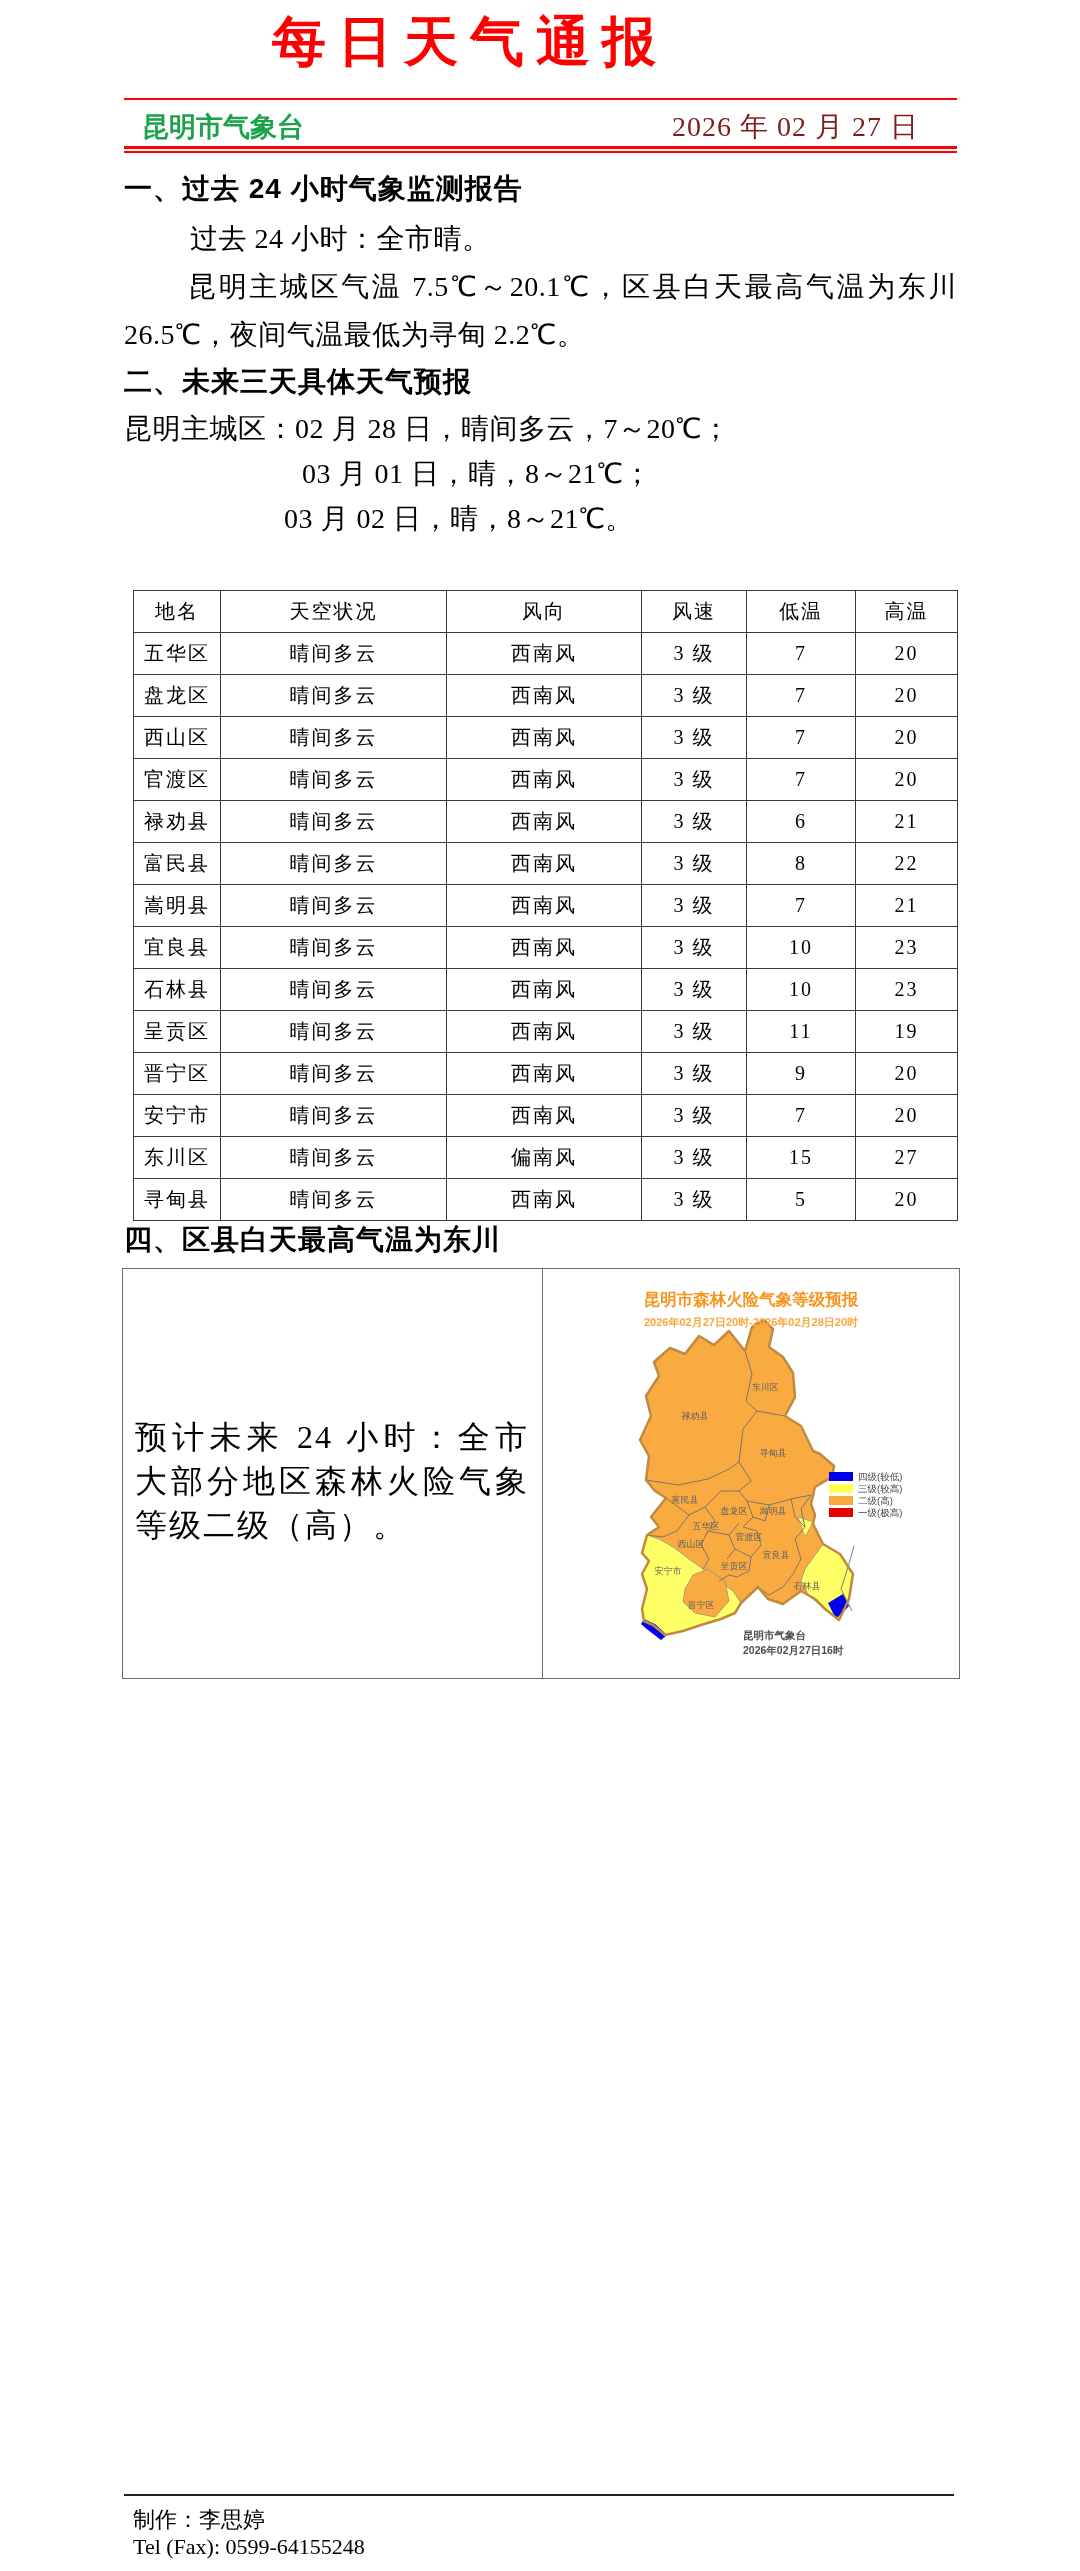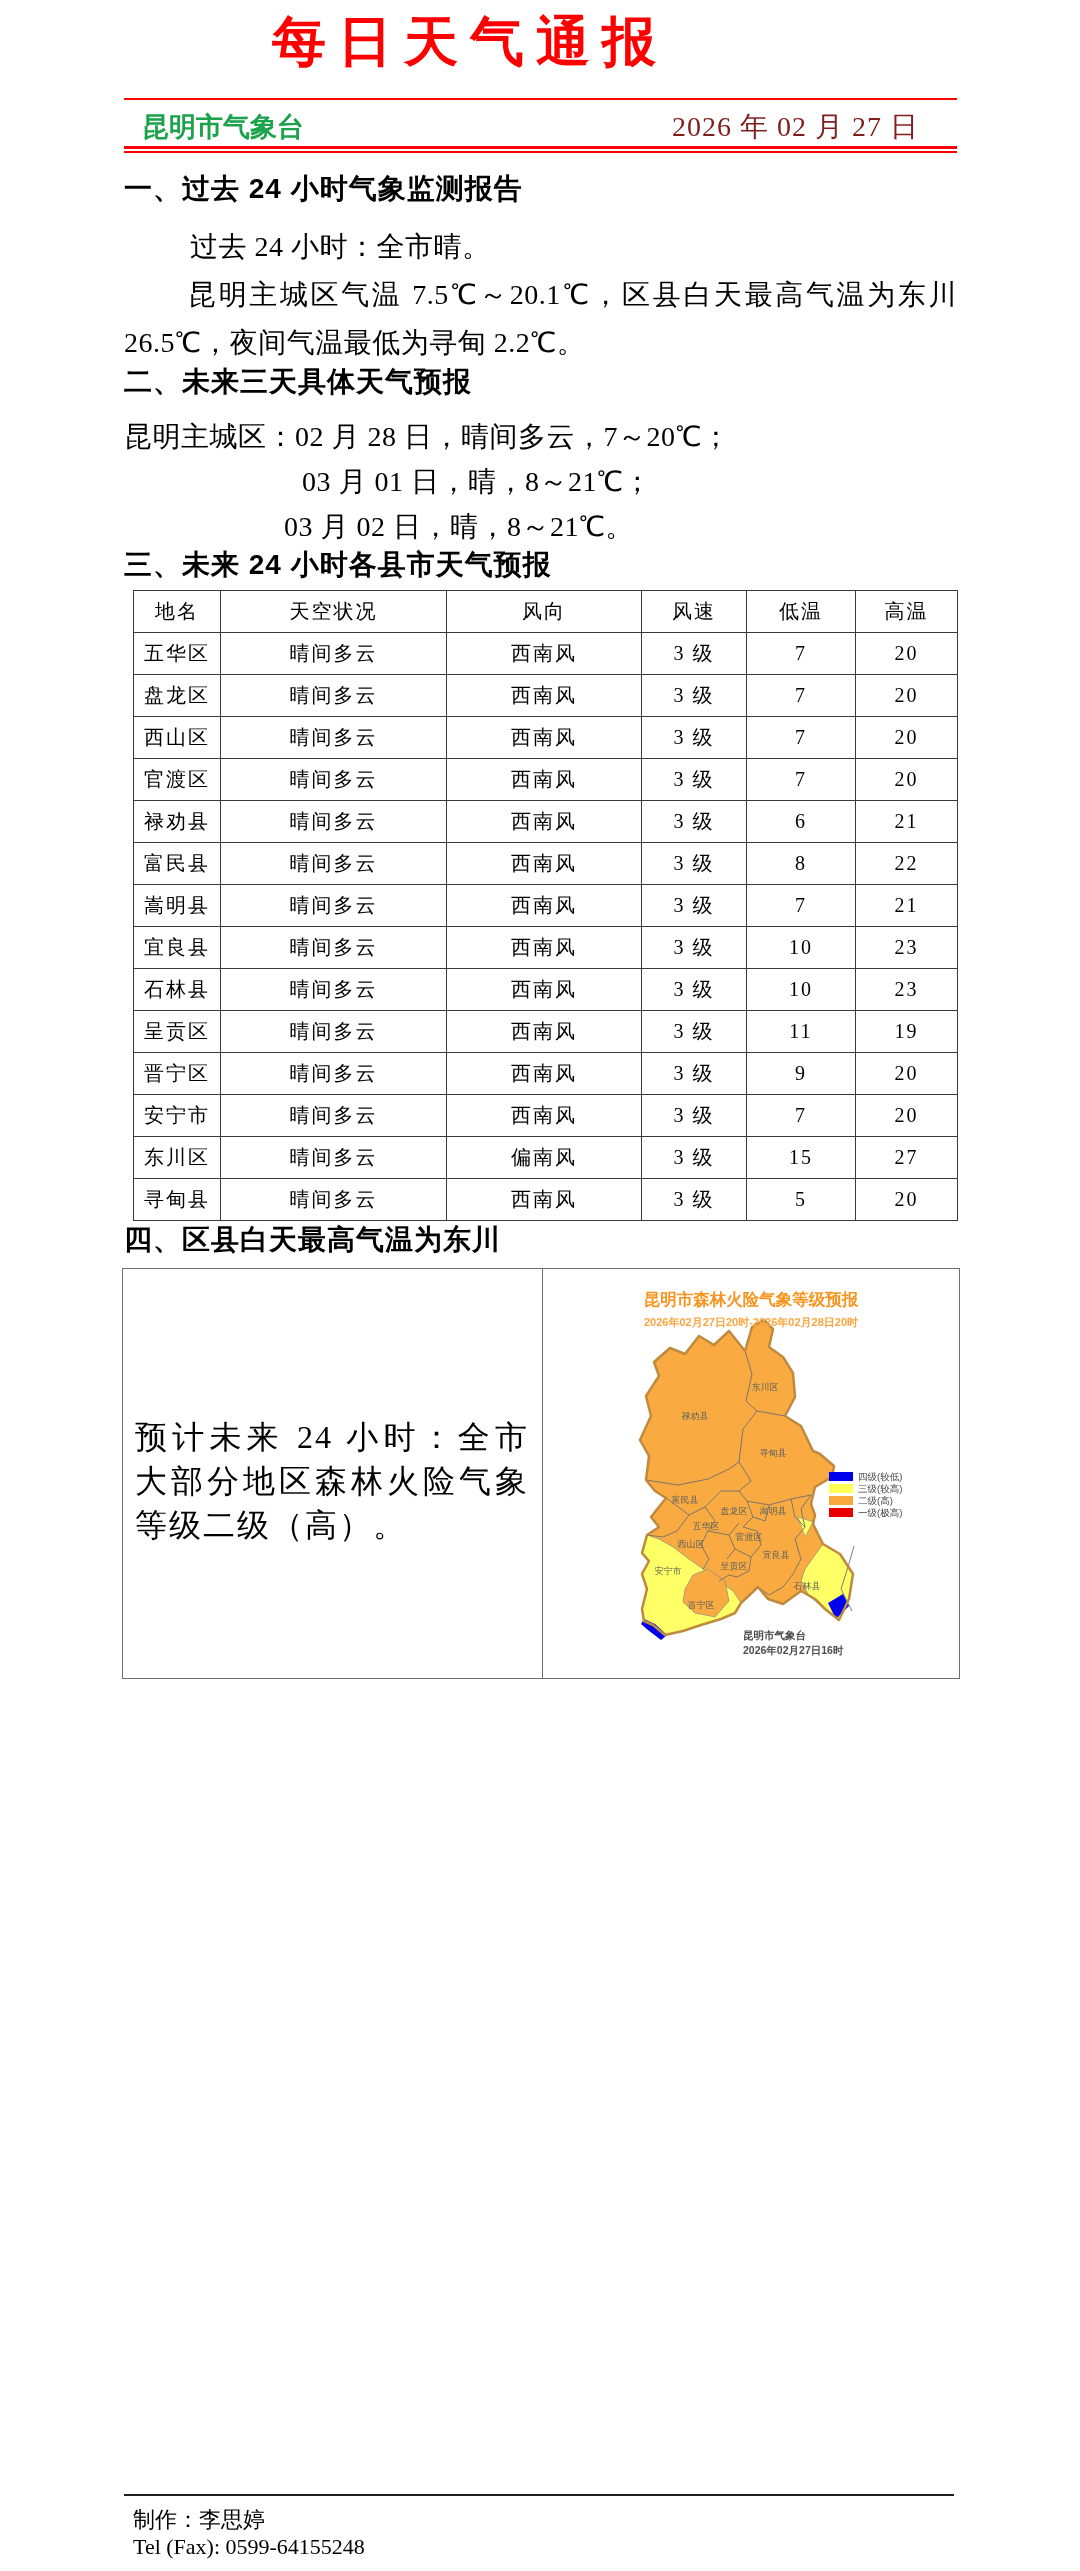--- a/index.html
+++ b/index.html
@@ -18,21 +18,21 @@
     align-items:baseline;padding:0;}
   .agency{margin-left:18px;font-family:"Liberation Sans",sans-serif;font-weight:bold;
     font-size:27px;color:#1ca24b;}
   .issue-date{margin-right:38px;font-size:28px;color:#7f1d1d;letter-spacing:1px;}
   .rule-double-red{top:146px;left:124px;width:833px;height:2px;
     border-top:3px solid #fe0000;border-bottom:2px solid #fe0000;}
 
   
   .h-sec{left:124px;font-family:"Liberation Sans",sans-serif;font-weight:bold;
     font-size:28px;letter-spacing:1px;white-space:nowrap;}
-  .body-line{font-size:28px;line-height:34px;white-space:nowrap;letter-spacing:.5px;margin-top:8px;}
+  .body-line{font-size:28px;line-height:34px;white-space:nowrap;letter-spacing:.5px;}
   .just{white-space:normal;text-align:justify;text-align-last:justify;}
 
   
   .wx-table{position:absolute;top:590px;left:133px;border-collapse:collapse;
     table-layout:fixed;width:824px;}
   .wx-table td,.wx-table th{border:1.5px solid #3a3a3a;height:41px;padding:0;
     text-align:center;vertical-align:middle;font-size:20px;font-weight:normal;
     font-family:"Liberation Serif",serif;letter-spacing:2px;}
 
   
@@ -69,21 +69,20 @@
   <div class="abs h-sec" style="top:170px;">一、过去 24 小时气象监测报告</div>
   <div class="abs body-line" style="top:222px;left:190px;">过去 24 小时：全市晴。</div>
   <div class="abs body-line just" style="top:270px;left:124px;width:833px;text-indent:64px;">昆明主城区气温 7.5℃～20.1℃，区县白天最高气温为东川</div>
   <div class="abs body-line" style="top:318px;left:124px;">26.5℃，夜间气温最低为寻甸 2.2℃。</div>
 
   <div class="abs h-sec" style="top:363px;">二、未来三天具体天气预报</div>
   <div class="abs body-line" style="top:412px;left:124px;">昆明主城区：02 月 28 日，晴间多云，7～20℃；</div>
   <div class="abs body-line" style="top:457px;left:302px;">03 月 01 日，晴，8～21℃；</div>
   <div class="abs body-line" style="top:502px;left:284px;font-family:Liberation Serif, serif;">03 月 02 日，晴，8～21℃。</div>
 
-  <div class="abs h-sec" style="top:546px;">三、未来 24 小时各县市天气预报</div>
 
   <table class="wx-table">
     <colgroup>
       <col style="width:87px">
         <col style="width:226px">
         <col style="width:195px">
       <col style="width:105px">
         <col style="width:109px">
         <col style="width:102px">
     </colgroup>

